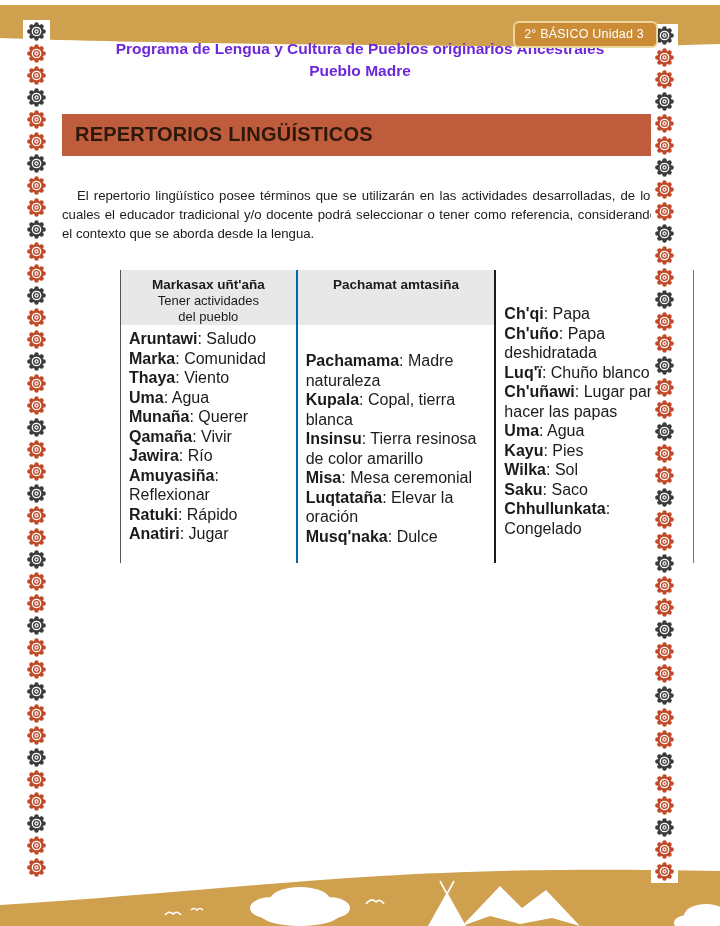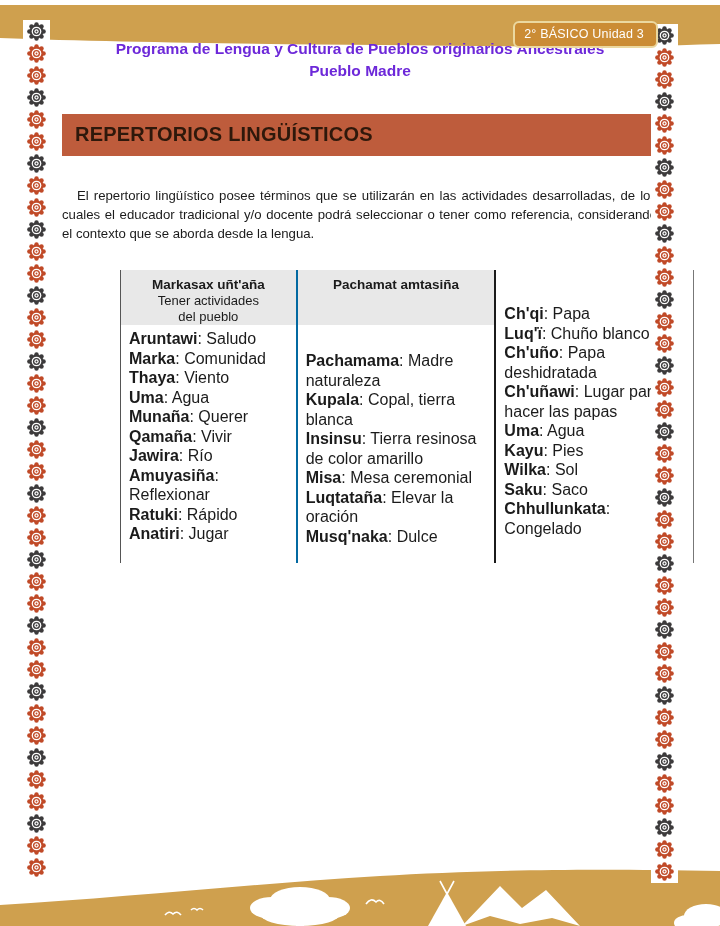--- a/index.html
+++ b/index.html
@@ -386,22 +386,22 @@
           <div class="entry"><span class="term">Insinsu</span><span class="def">Tierra resinosa de color amarillo</span></div>
           <div class="entry"><span class="term">Misa</span><span class="def">Mesa ceremonial</span></div>
           <div class="entry"><span class="term">Luqtataña</span><span class="def">Elevar la oración</span></div>
           <div class="entry"><span class="term">Musq'naka</span><span class="def">Dulce</span></div>
         </div>
       </div>
 
       <div class="vcol c2">
         <div class="tbody">
           <div class="entry"><span class="term">Ch'qi</span><span class="def">Papa</span></div>
+          <div class="entry"><span class="term">Ch'uño</span><span class="def">Papa deshidratada</span></div>
           <div class="entry"><span class="term">Luq'ï</span><span class="def">Chuño blanco</span></div>
-          <div class="entry"><span class="term">Ch'uño</span><span class="def">Papa deshidratada</span></div>
           <div class="entry"><span class="term">Ch'uñawi</span><span class="def">Lugar para hacer las papas</span></div>
           <div class="entry"><span class="term">Uma</span><span class="def">Agua</span></div>
           <div class="entry"><span class="term">Kayu</span><span class="def">Pies</span></div>
           <div class="entry"><span class="term">Wilka</span><span class="def">Sol</span></div>
           <div class="entry"><span class="term">Saku</span><span class="def">Saco</span></div>
           <div class="entry"><span class="term">Chhullunkata</span><span class="def">Congelado</span></div>
         </div>
       </div>
 
     </div>

